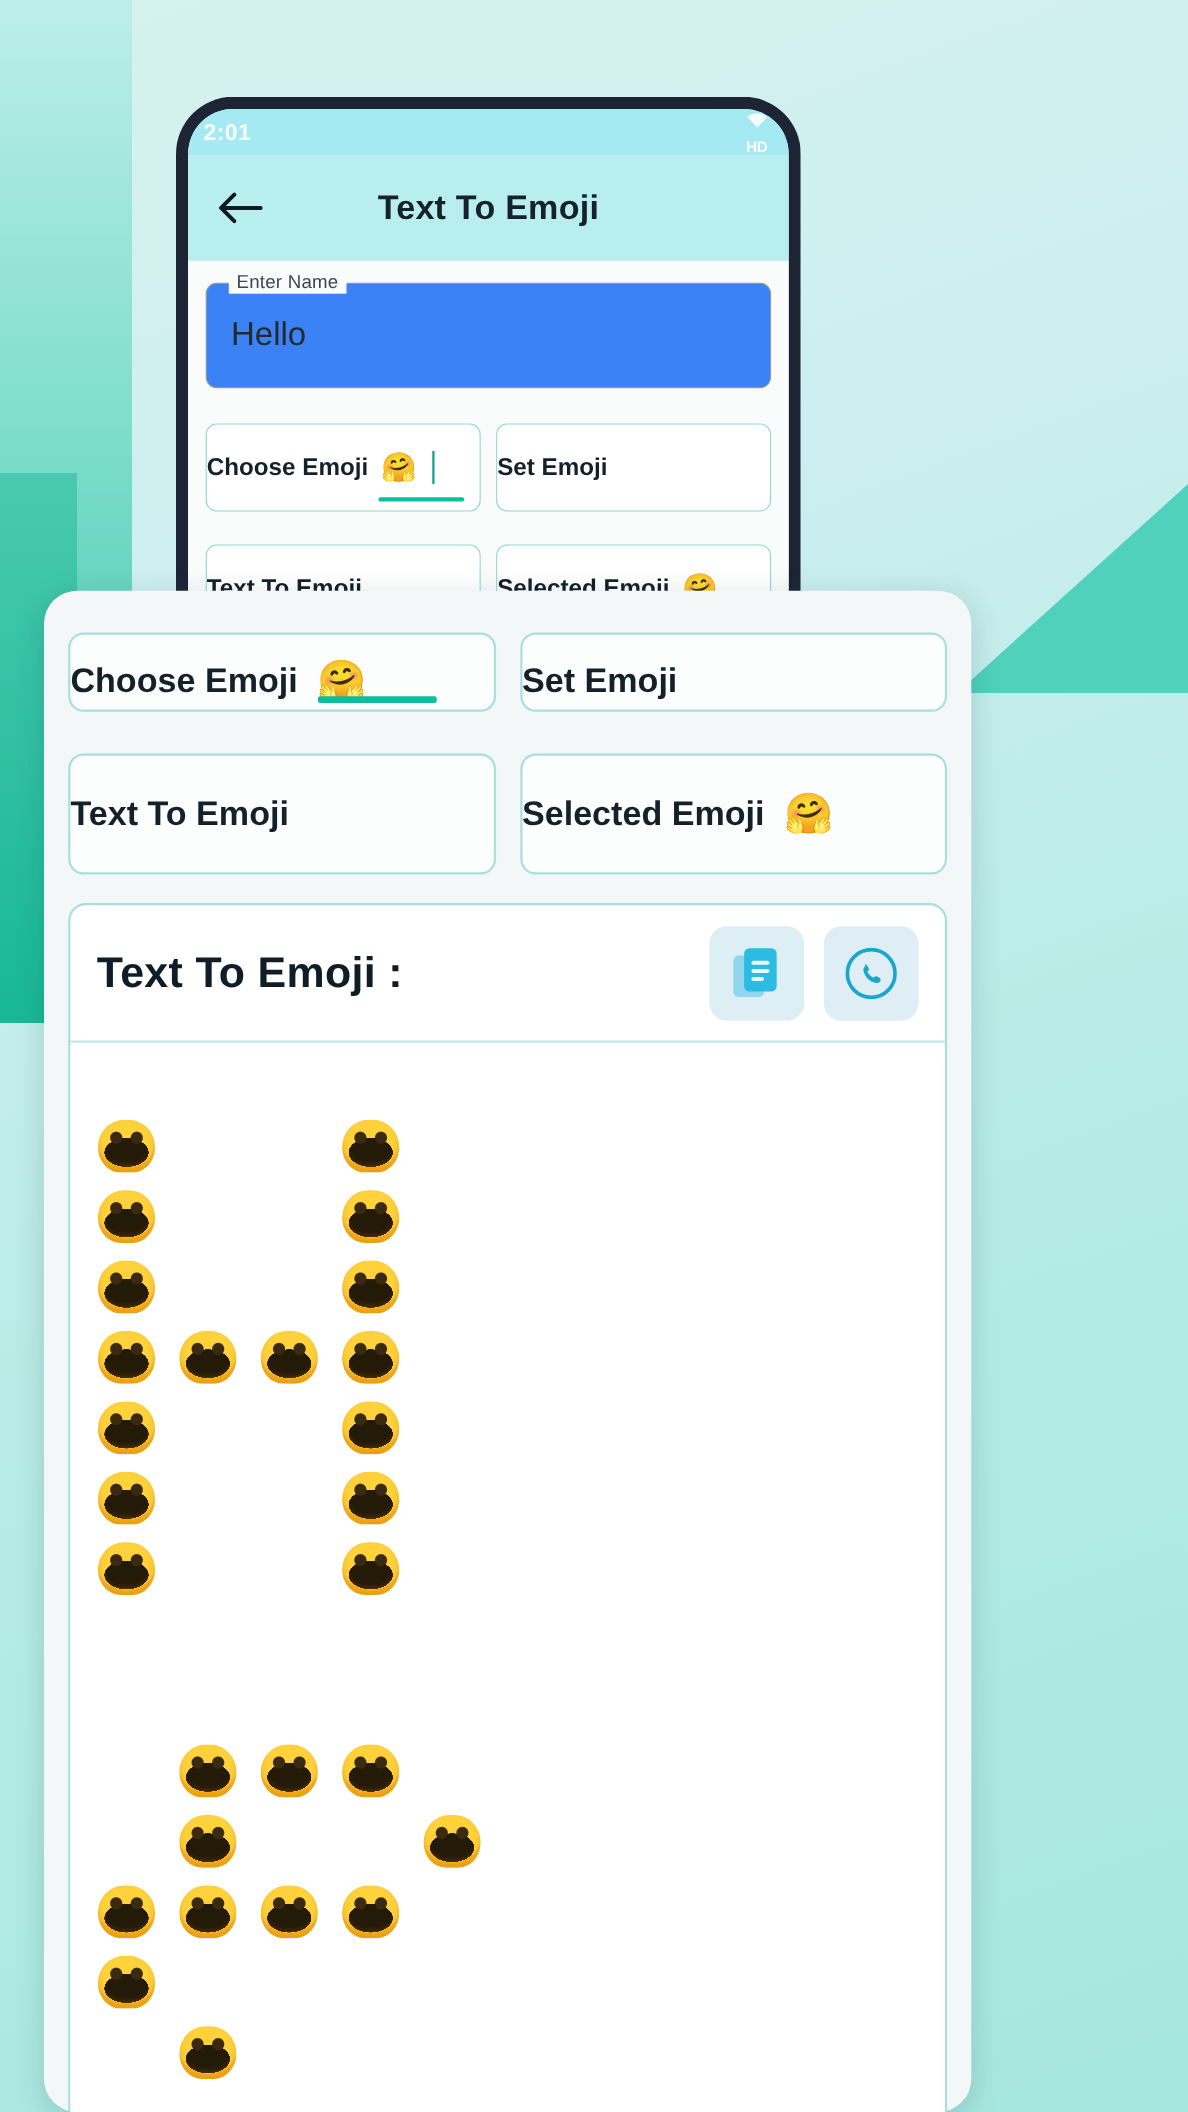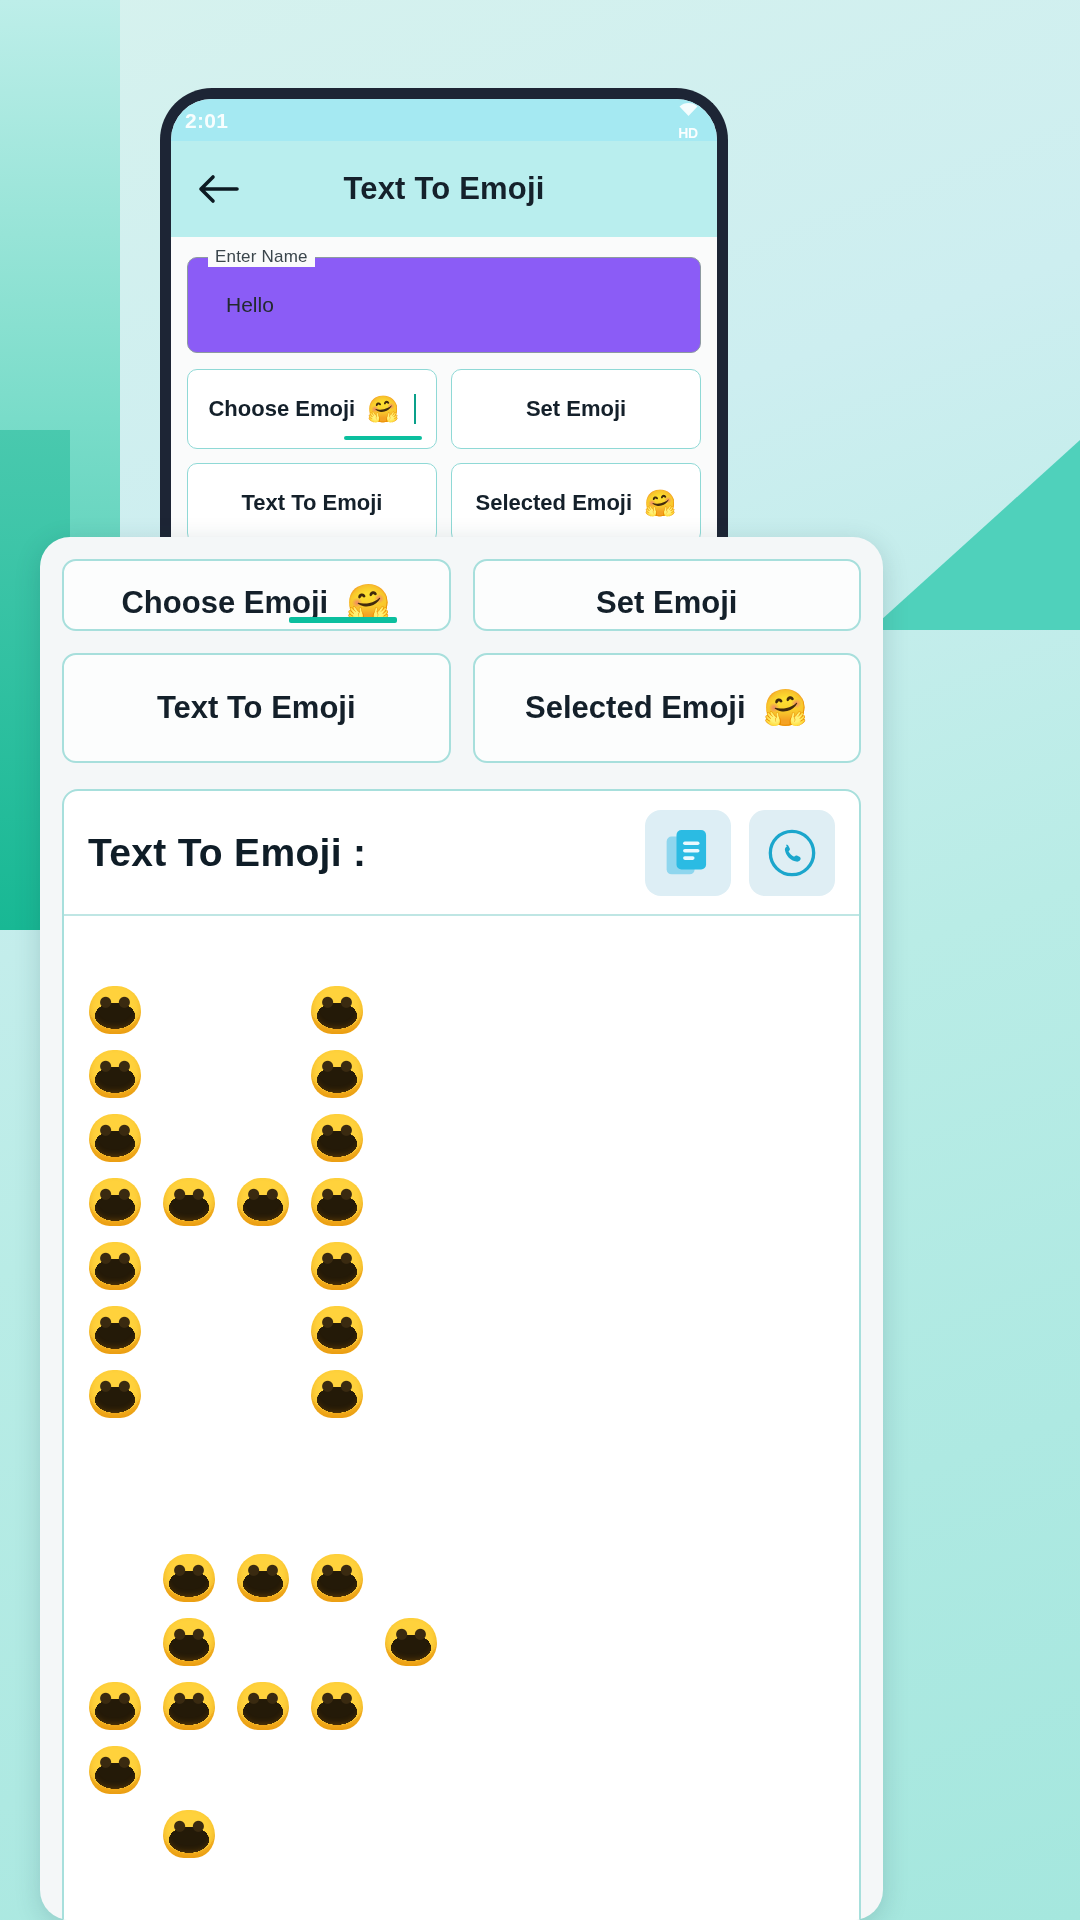--- a/index.html
+++ b/index.html
@@ -107,59 +107,59 @@
     background: #fafbfb;
     padding: 20px 16px 0 16px;
   }
 
   
   .field {
     position: relative;
     border: 1.6px solid #8d9aa0;
     border-radius: 10px;
     height: 96px;
-    padding: 0 38px;
-    display: flex;
-    align-items: center;
-    background: #8b5cf6;
+    padding: 0 22px;
+    display: flex;
+    align-items: center;
+    background: #3b82f6;
   }
   .field-legend {
     position: absolute;
     top: -11px; left: 20px;
     background: #fafbfb;
     padding: 0 7px;
     font-size: 17px;
     color: #3b464c;
     letter-spacing: .2px;
   }
   .field-value {
-    font-size: 21px;
+    font-size: 30px;
     color: #222a2e;
   }
 
   .btn-grid {
     display: grid;
     grid-template-columns: 1fr 1fr;
     gap: 14px;
     margin-top: 16px;
   }
   .obtn {
     height: 80px;
     border: 1.6px solid #8fd9d6;
     border-radius: 10px;
     background: #ffffff;
     display: flex;
     align-items: center;
-    justify-content: center;
     gap: 12px;
     font-size: 22px;
     font-weight: 700;
     color: #14202a;
     cursor: pointer;
     position: relative;
+    margin-top: 16px;
   }
   .obtn .emo { font-size: 26px; line-height: 1; }
   .caret {
     display: inline-block;
     width: 2px; height: 30px;
     background: #0aa08a;
     margin-left: 2px;
   }
   .underline-accent {
     position: absolute;

